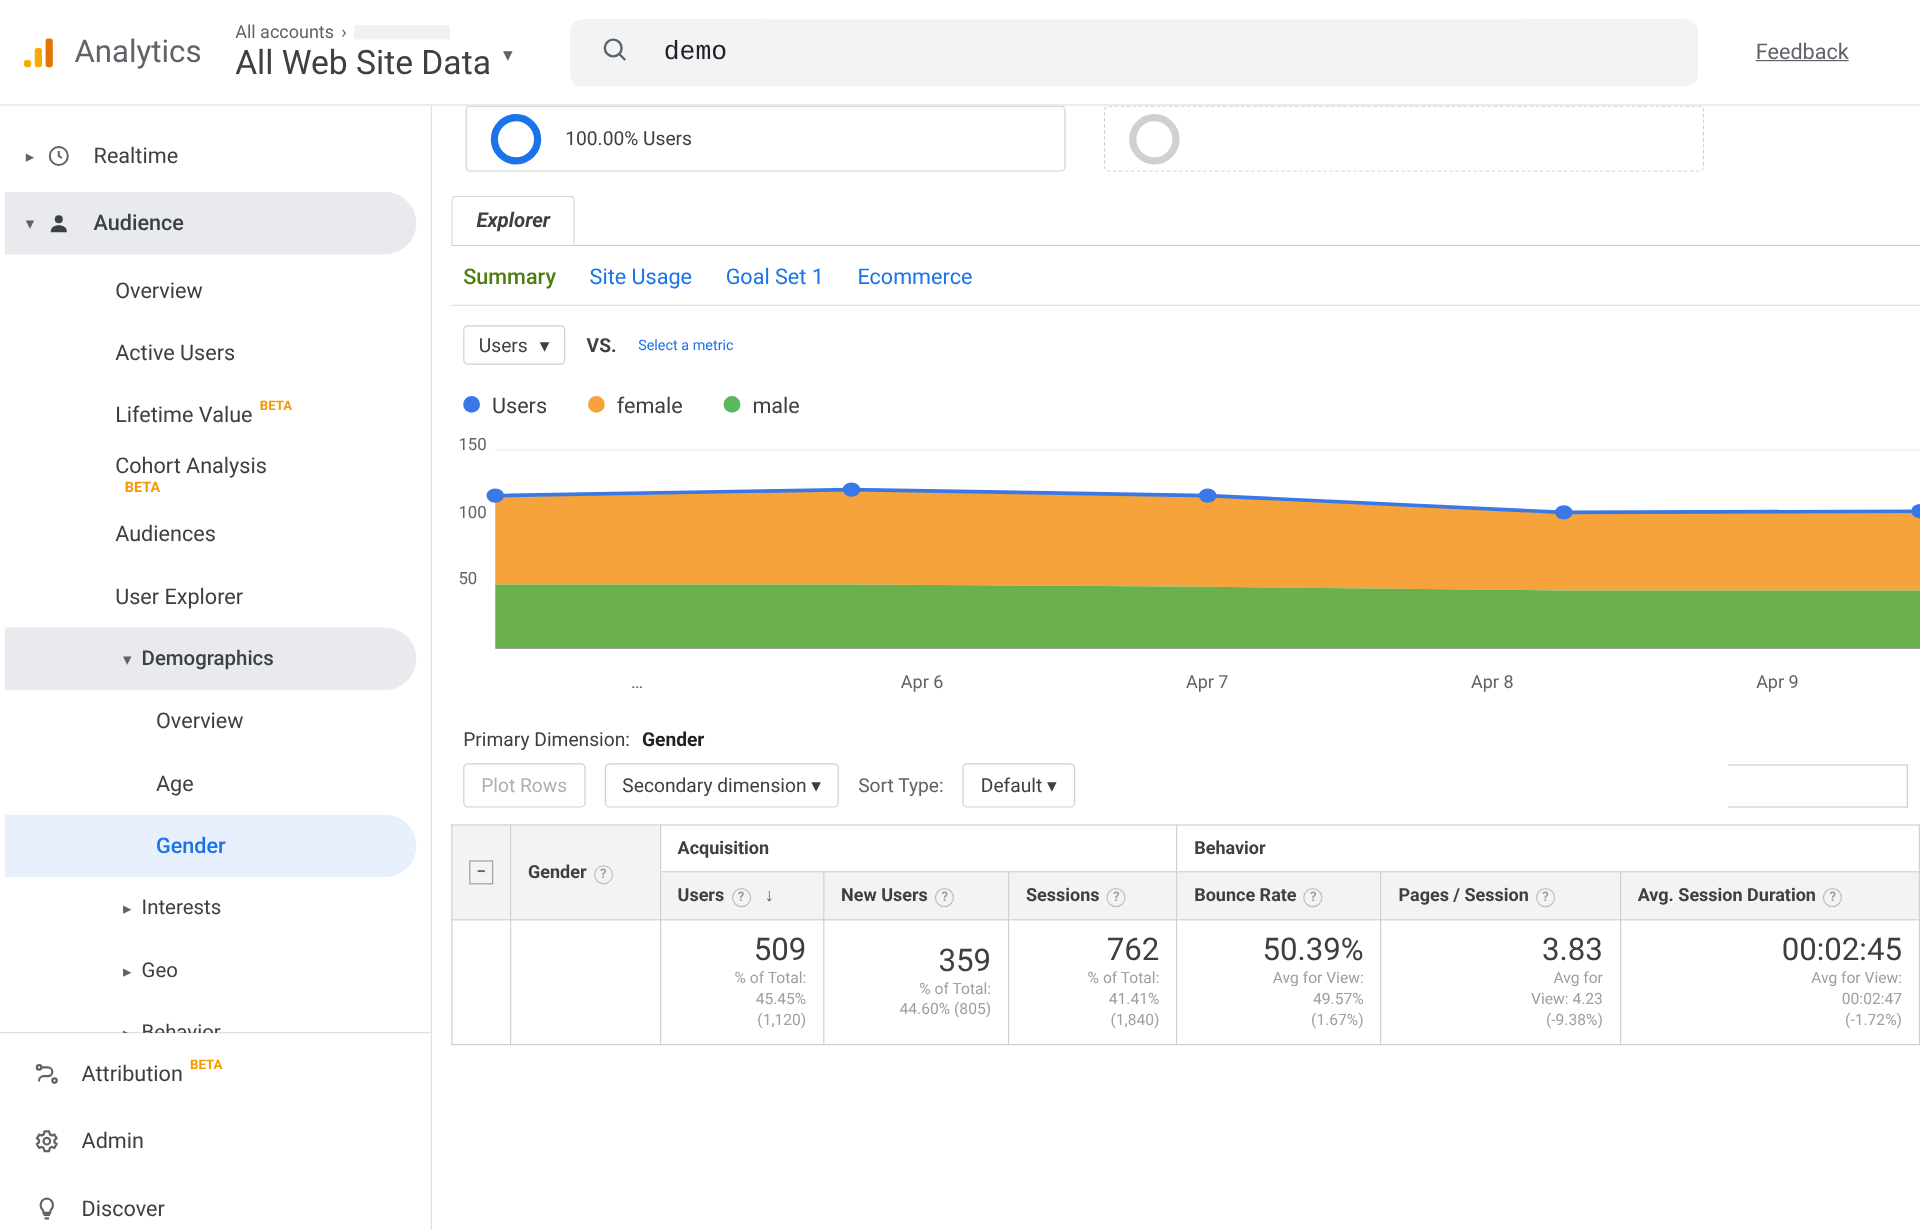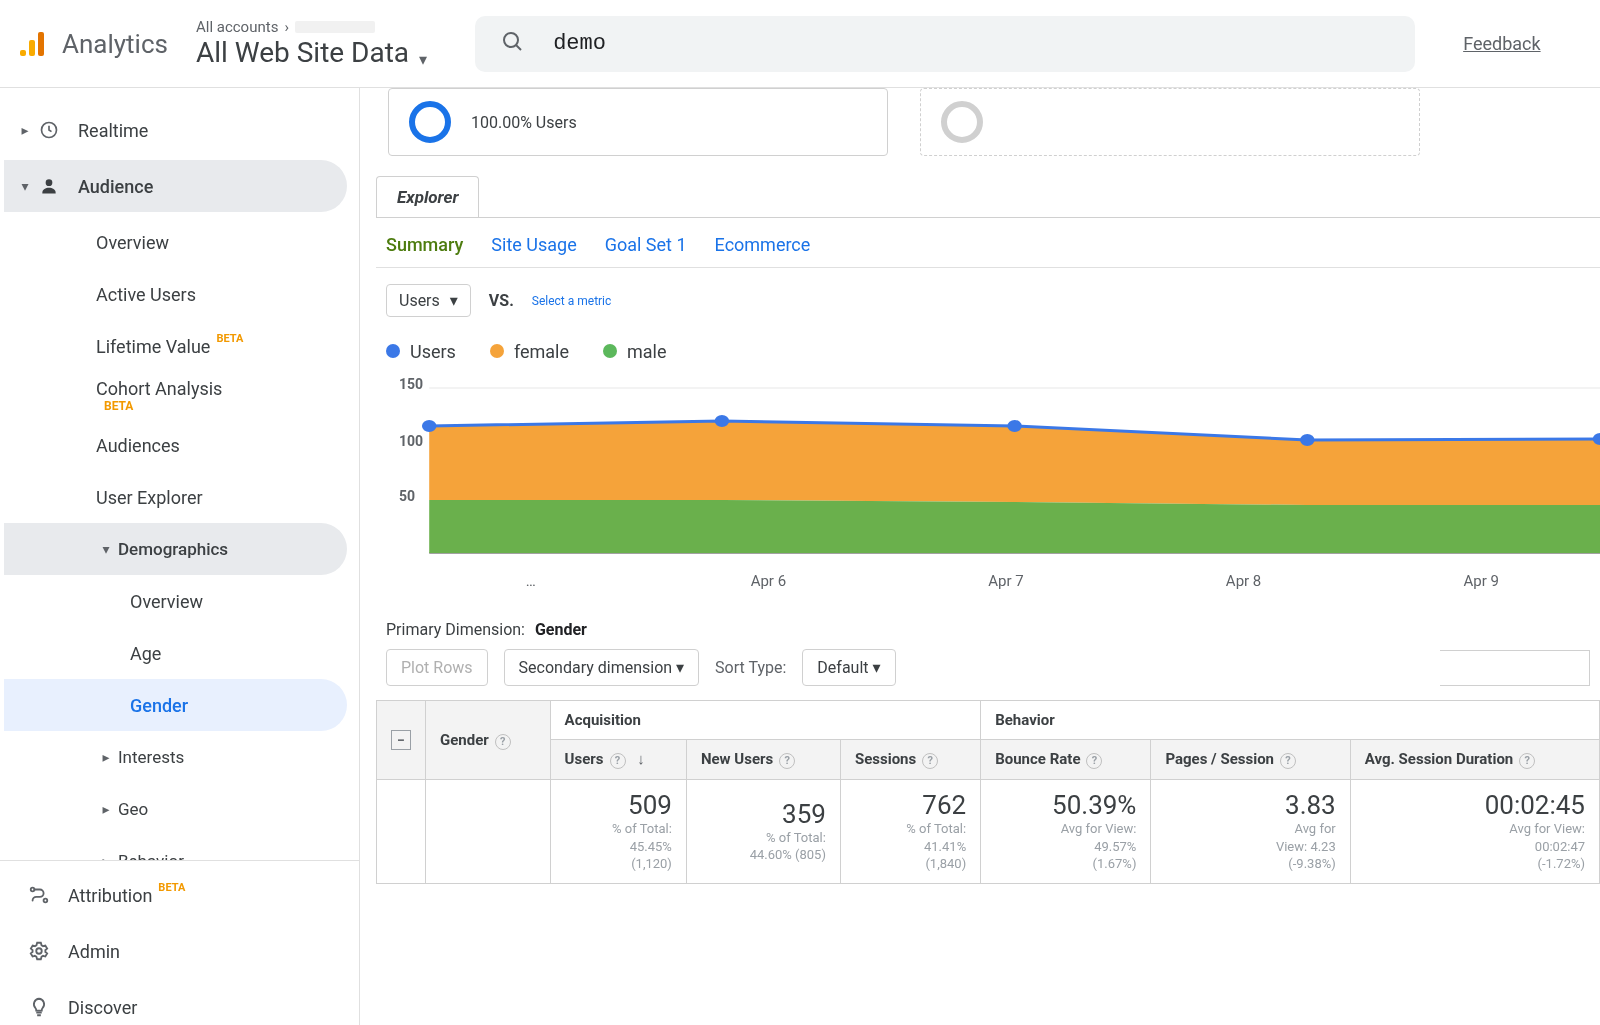--- a/index.html
+++ b/index.html
@@ -34,21 +34,21 @@
   padding:0 8px 0 16px;
   border-bottom:1px solid var(--border);
   gap:28px;
 }
 .brand { display:flex; align-items:center; gap:14px; }
 .brand .ga-logo svg{ display:block; }
 .brand-text { font-size:26px; color:#5f6368; font-weight:400;}
 .account-block { display:flex; flex-direction:column; min-width:200px; }
 .account-breadcrumb { font-size:15px; color:#5f6368; display:flex; align-items:center; gap:6px;}
 .account-breadcrumb .redact{ display:inline-block; width:80px; height:12px; background:#f1f1f1; border-radius:2px; vertical-align:middle;}
-.view-selector { font-size:28px; color:#3c4043; display:flex; align-items:flex-end; gap:10px; }
+.view-selector { font-size:28px; color:#3c4043; display:flex; align-items:flex-start; gap:10px; }
 .view-selector .dd-caret{ font-size:16px; color:#5f6368;}
 .search-wrap{
   flex:1;
   max-width:940px;
   height:56px;
   background:#f1f3f4;
   border-radius:10px;
   display:flex;
   align-items:center;
   padding:0 26px;
@@ -110,21 +110,21 @@
 
 
 .donut-strip{
   display:flex; gap:32px; padding:0 28px 20px 28px;
 }
 .donut-card{
   border:1px solid var(--border-dark);
   border-radius:4px;
   padding:10px 40px 10px 20px;
   display:flex; align-items:center; gap:20px;
-  min-width:500px; height:68px;
+  min-width:500px; height:55px;
 }
 .donut-card.dashed{ border-style:dashed; }
 .donut-ring{ width:42px; height:42px; border-radius:50%; }
 .donut-ring.full{ border:6px solid #1a73e8;}
 .donut-ring.empty{ border:6px solid var(--border-dark);}
 .donut-text{ font-size:16px; color:#3c4043; }
 
 
 .explorer{ margin:0 0 0 16px; }
 .explorer-tabheader{
@@ -167,24 +167,23 @@
 
 
 .legend{
   display:flex; align-items:center; gap:34px;
   padding:16px 10px 0 10px; font-size:18px; color:#3c4043;
 }
 .legend .dot{ width:14px; height:14px; border-radius:50%; display:inline-block; margin-right:10px;}
 
 
 .chart-box{
-  margin:6px 0 0 17px;
+  margin:6px 0 0 0;
   position:relative;
   height:200px;
-  font-weight:bold;
 }
 .chart-box svg{ display:block; width:100%; height:100%;}
 .ylabel{
   position:absolute; left:6px; font-size:14px; color:#5f6368;
 }
 .ylabel.y150{ top:8px; }
 .ylabel.y100{ top:65px; }
 .ylabel.y50{ top:120px; }
 .xlabels{
   display:flex;

